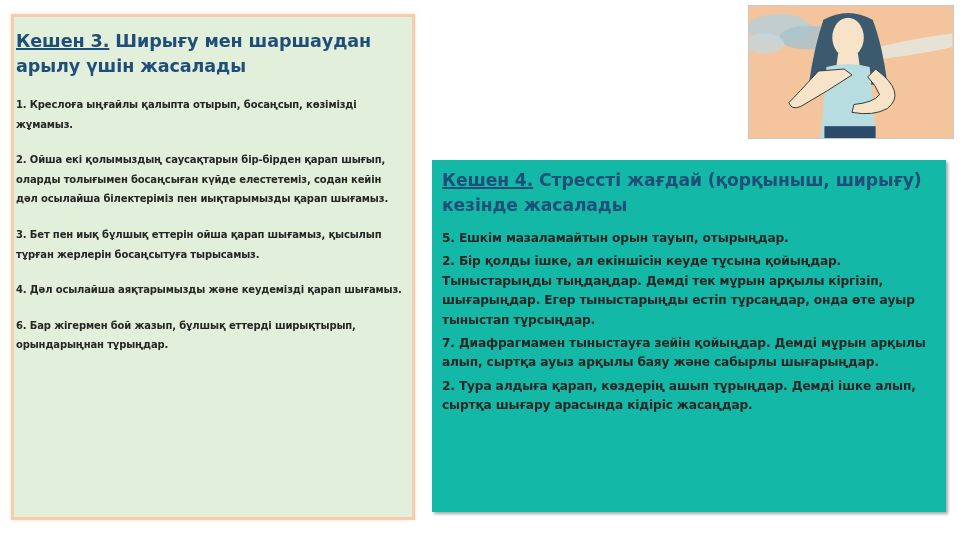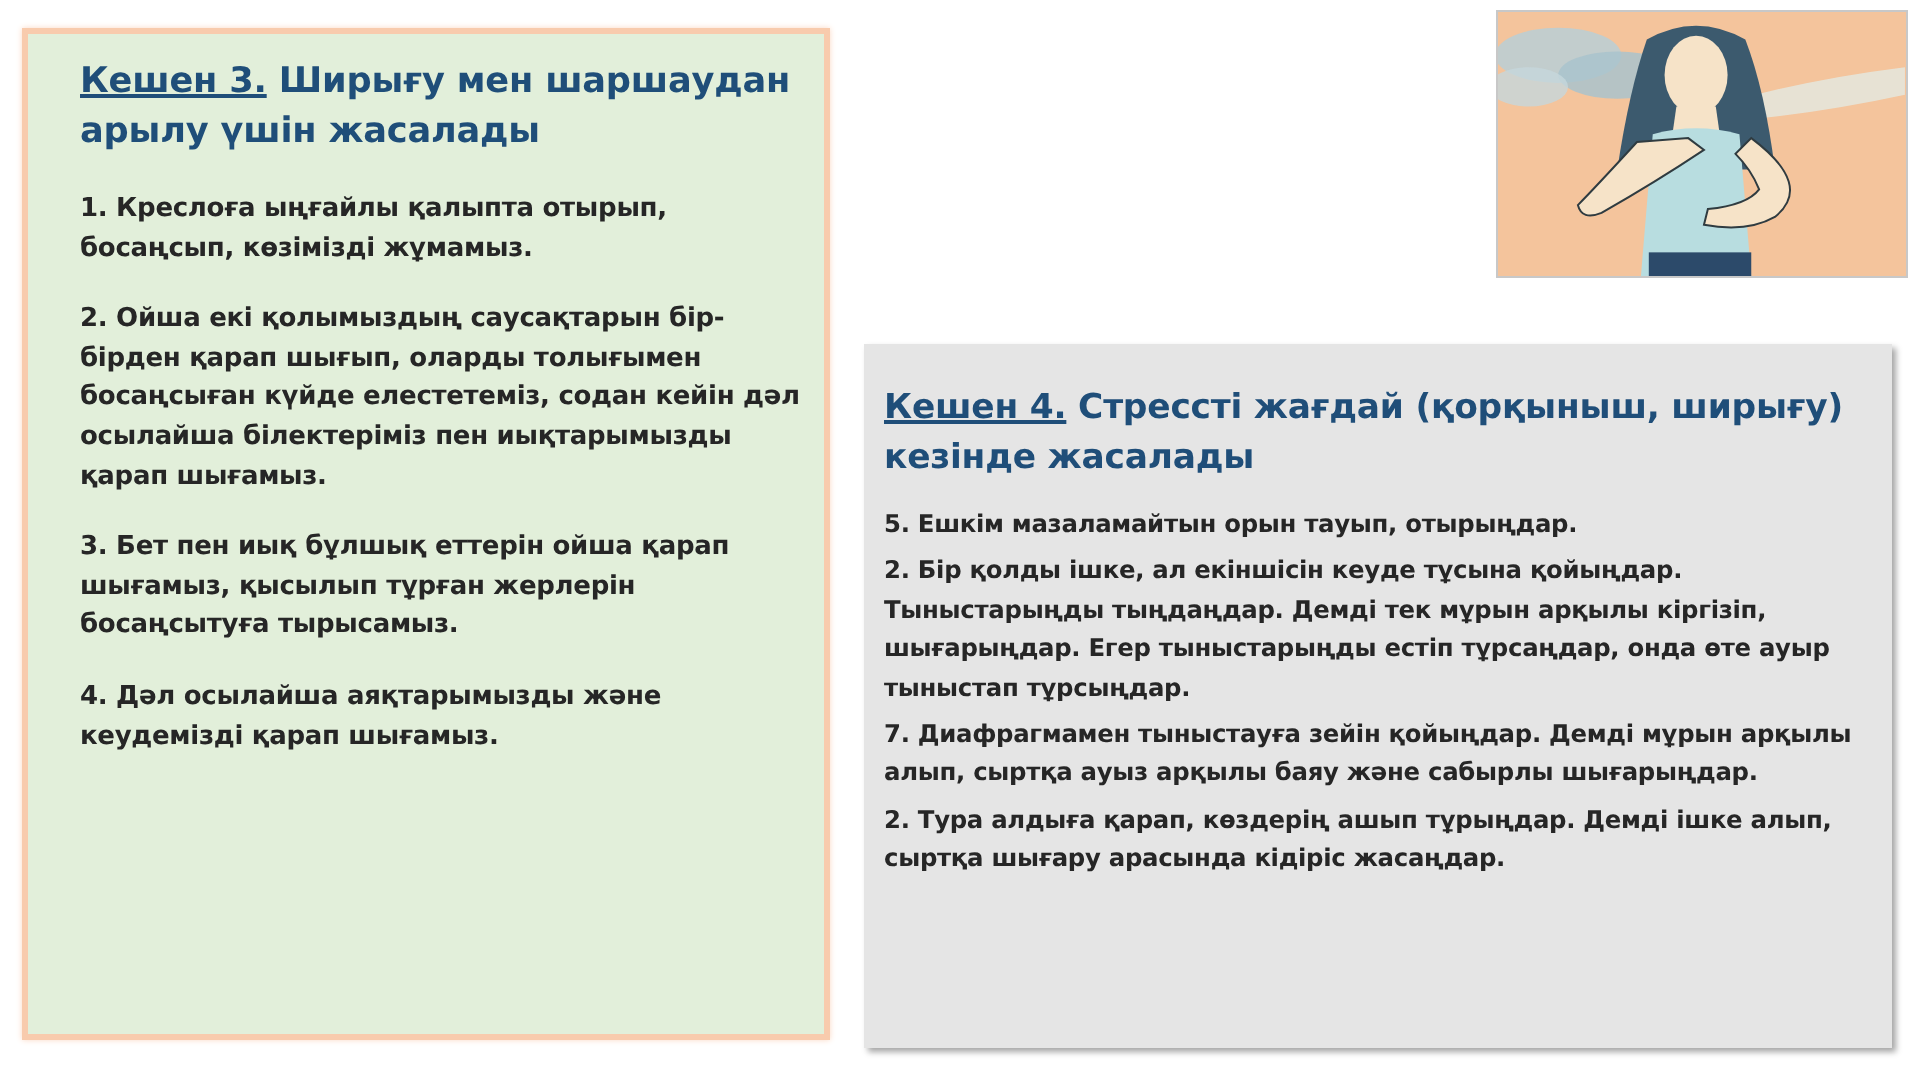--- a/index.html
+++ b/index.html
@@ -20,56 +20,55 @@
     .box-left {
       position: absolute;
       left: 11px;
       top: 14px;
       width: 404px;
       height: 506px;
       box-sizing: border-box;
       background: #e2efda;
       border: 3px solid #f8cbad;
       box-shadow: 0 0 3px #fbd9c4;
-      padding: 12px 8px 6px 26px;
+      padding: 12px 8px 6px 2px;
       color: #262626;
     }
     .box-left .title {
       font-size: 17.6px;
       font-weight: bold;
       color: #1f4e79;
       line-height: 25px;
       margin: 0 0 5px 0;
       letter-spacing: -0.1px;
     }
     .box-left .title .kesh {
       text-decoration: underline;
       text-decoration-thickness: 2px;
     }
     .box-left .item {
-      font-size: 13px;
+      font-size: 10px;
       font-weight: bold;
       line-height: 19.6px;
       margin: 16px 0 4px 0;
       color: #262626;
       letter-spacing: -0.15px;
     }
     
     .box-right {
       position: absolute;
       left: 432px;
       top: 160px;
       width: 514px;
       height: 352px;
       box-sizing: border-box;
-      background: #e5e5e5;
+      background: #14b8a6;
       box-shadow: 2px 2px 3px #a6a6a6;
-      padding: 20px 10px 6px 10px;
+      padding: 8px 10px 6px 10px;
       color: #262626;
-      margin-top: 12px;
     }
     .box-right .title {
       font-size: 17.2px;
       font-weight: bold;
       color: #1f4e79;
       line-height: 25px;
       margin: 0 0 11px 0;
       letter-spacing: -0.1px;
     }
     .box-right .title .kesh {
@@ -108,20 +107,21 @@
 <div class="slide">
 
   <div class="box-left">
     <div class="title">
       <span class="kesh">Кешен 3.</span><span> Ширығу мен шаршаудан арылу үшін жасалады</span>
     </div>
     <p class="item">1. Креслоға ыңғайлы қалыпта отырып, босаңсып, көзімізді жұмамыз.</p>
     <p class="item">2. Ойша екі қолымыздың саусақтарын бір-бірден қарап шығып, оларды толығымен босаңсыған күйде елестетеміз, содан кейін дәл осылайша білектеріміз пен иықтарымызды қарап шығамыз.</p>
     <p class="item">3. Бет пен иық бұлшық еттерін ойша қарап шығамыз, қысылып тұрған жерлерін босаңсытуға тырысамыз.</p>
     <p class="item">4. Дәл осылайша аяқтарымызды және кеудемізді қарап шығамыз.</p>
+    <p class="item">6. Бар жігермен бой жазып, бұлшық еттерді ширықтырып, орындарыңнан тұрыңдар.</p>
   </div>
 
   <div class="illustration">
     <svg viewBox="0 0 206 134" xmlns="http://www.w3.org/2000/svg">
       <rect x="0" y="0" width="206" height="134" fill="#f4c49c"></rect>
 
       <ellipse cx="30" cy="22" rx="32" ry="14" fill="#b9cfd6" opacity="0.85"></ellipse>
       <ellipse cx="60" cy="32" rx="30" ry="12" fill="#a9c3cc" opacity="0.85"></ellipse>
       <ellipse cx="15" cy="38" rx="20" ry="10" fill="#c5d7dc" opacity="0.8"></ellipse>
       <path d="M110 48 Q150 35 206 28 L206 42 Q160 52 112 56 Z" fill="#e6e6da" opacity="0.9"></path>

